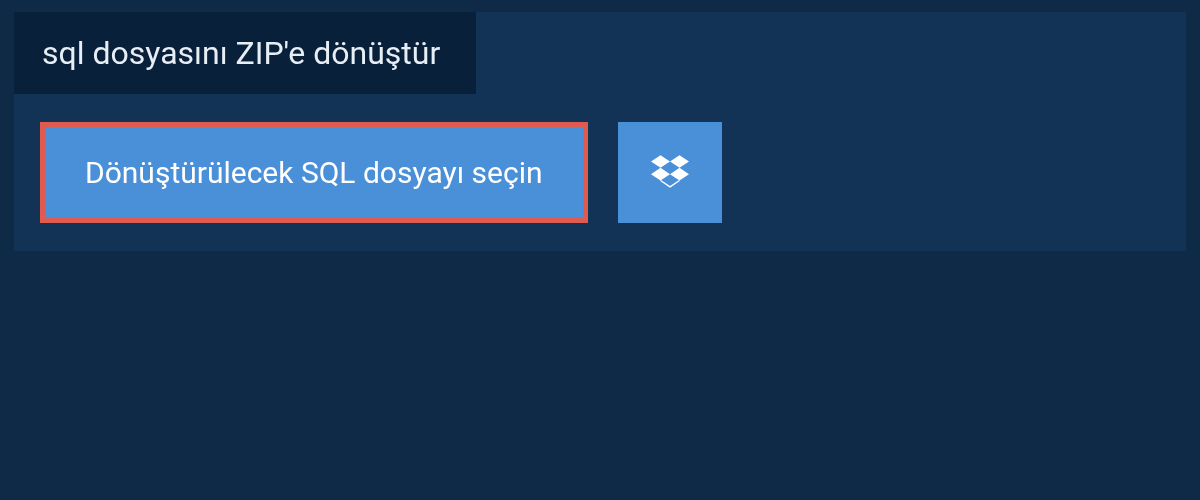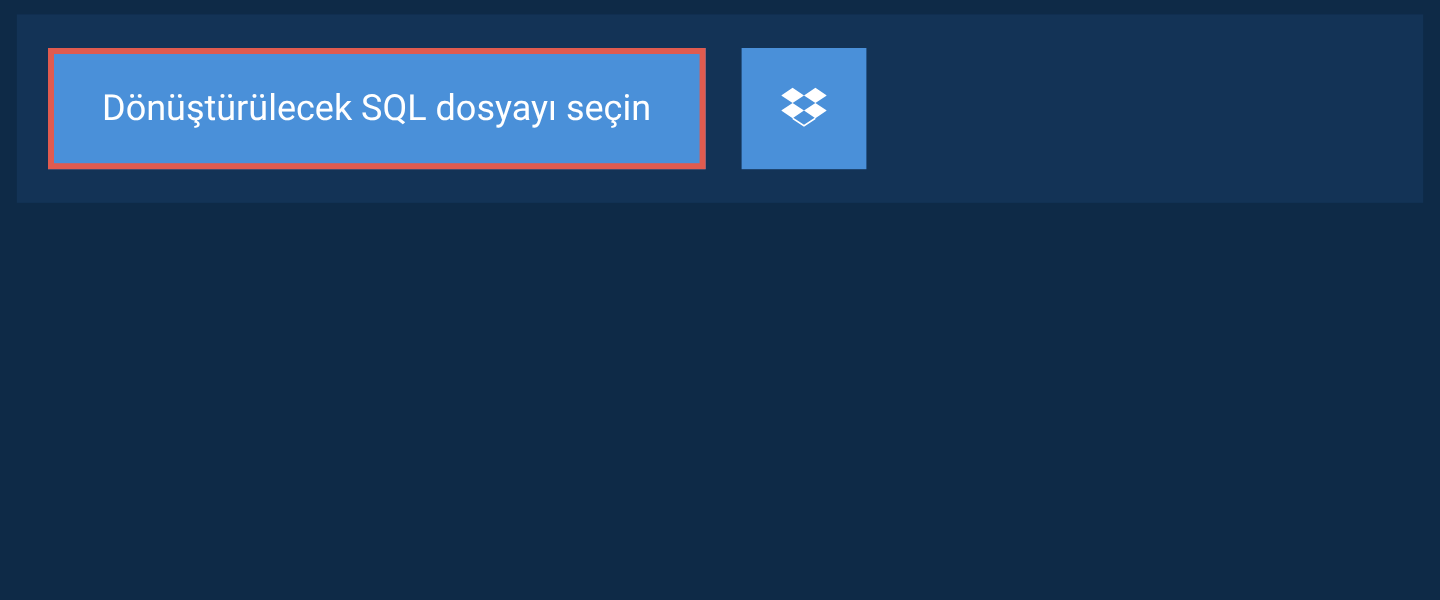--- a/index.html
+++ b/index.html
@@ -56,20 +56,21 @@
     .dropbox-button svg {
       width: 38px;
       height: 38px;
       fill: #ffffff;
     }
   </style>
 </head>
 <body>
 
 <div class="outer-card">
+  <div class="title-tab">sql dosyasını ZIP'e dönüştür</div>
   <div class="upload-row">
     <div class="select-button">
       <span>Dönüştürülecek SQL dosyayı seçin</span>
     </div>
     <div class="dropbox-button">
       <span>
         <svg viewBox="0 0 24 24">
           <path d="M6 2L0 6l6 4-6 4 6 4 6-4 6 4 6-4-6-4 6-4-6-4-6 4-6-4zm6 4l6 4-6 4-6-4 6-4zm-6 12.5l6 4 6-4v-1l-6 4-6-4v1z"></path>
         </svg>
       </span>

